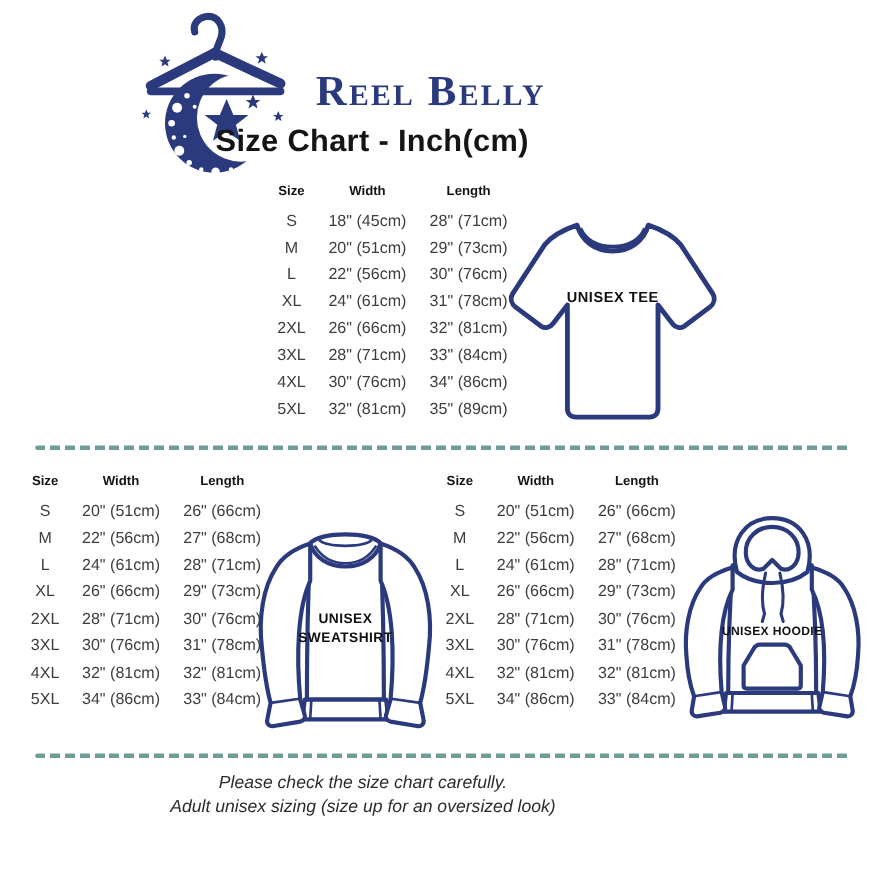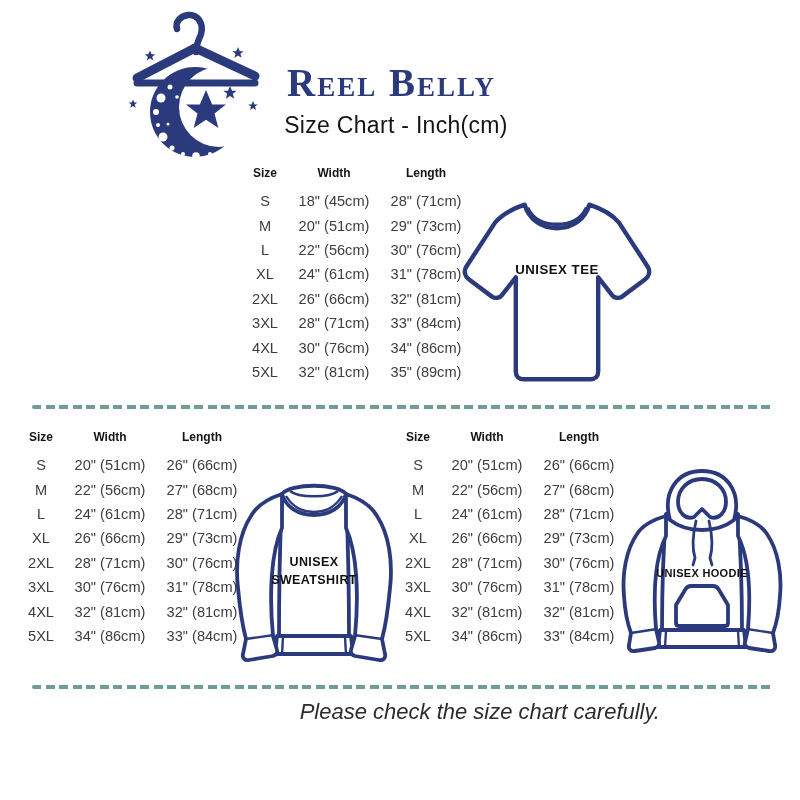--- a/index.html
+++ b/index.html
@@ -6,44 +6,44 @@
   #stage{position:relative;width:800px;height:800px;background:#ffffff;overflow:hidden;
          font-family:"Liberation Sans",sans-serif;}
   :root{--navy:#2b3a7c;--txt:#3d3d3d;--dash:#6f9c96;--ink:#141414;}
 
   .abs{position:absolute;}
 
   
   .brand{left:262px;top:60px;font-family:"Liberation Serif",serif;font-weight:bold;
          font-variant:small-caps;font-size:39px;letter-spacing:2px;color:var(--navy);
          white-space:nowrap;margin-left:25px;}
-  .subtitle{left:196px;top:112px;width:400px;text-align:center;font-size:23px;
-            font-weight:normal;color:var(--ink);letter-spacing:.3px;}
+  .subtitle{left:196px;top:112px;width:400px;text-align:left;font-size:28px;
+            font-weight:bold;color:var(--ink);letter-spacing:.3px;}
 
   
   .size-table{display:block;}
   .thead,.trow{display:grid;grid-template-columns:46px 88px 92px;column-gap:2px;}
   .thead{margin-bottom:9px;}
   .thead span{text-align:center;font-weight:bold;font-size:12px;color:var(--ink);}
   .trow{height:24.4px;align-items:center;}
   .tcell{text-align:center;font-size:14.6px;color:var(--txt);white-space:nowrap;}
 
   .tbl-tee{left:242px;top:166px;}
   .tbl-sweat{left:18px;top:430px;}
   .tbl-hood{left:395px;top:430px;}
 
   
   .divider{height:4px;left:32px;width:740px;border-radius:2px;
     background:repeating-linear-gradient(90deg,var(--dash) 0 9px,transparent 9px 13.5px);}
   .div1{top:405px;}
   .div2{top:685px;}
 
   
-  .footer{top:701px;left:0;width:660px;text-align:right;font-style:italic;
-          font-size:22px;line-height:21.8px;color:#2c2c2c;}
+  .footer{top:701px;left:0;width:660px;text-align:center;font-style:italic;
+          font-size:16px;line-height:21.8px;color:#2c2c2c;}
 
   svg text{font-family:"Liberation Sans",sans-serif;font-weight:bold;fill:#101010;}
   .garment path{vector-effect:none;}
 </style>
 </head>
 <body>
 
 <div id="stage">
 
   <svg class="abs" style="left:120px;top:2px;" width="152" height="164" viewBox="0 0 152 164">
@@ -298,15 +298,16 @@
       <path d="M50 167 L49 183"></path>
         <path d="M122 167 L123 183"></path>
     </g>
     <text x="86" y="113" text-anchor="middle" font-size="11" letter-spacing="0.3">UNISEX HOODIE</text>
   </svg>
 
   <div class="abs divider div2"></div>
 
   <div class="abs footer">
     <div>Please check the size chart carefully.</div>
+    <div>Adult unisex sizing (size up for an oversized look)</div>
   </div>
 
 </div>
 
 </body></html>

